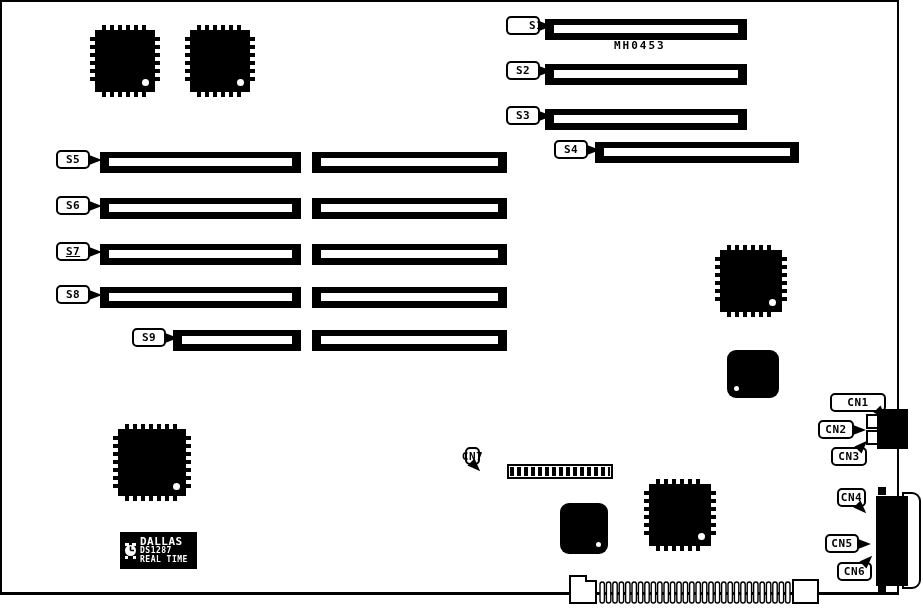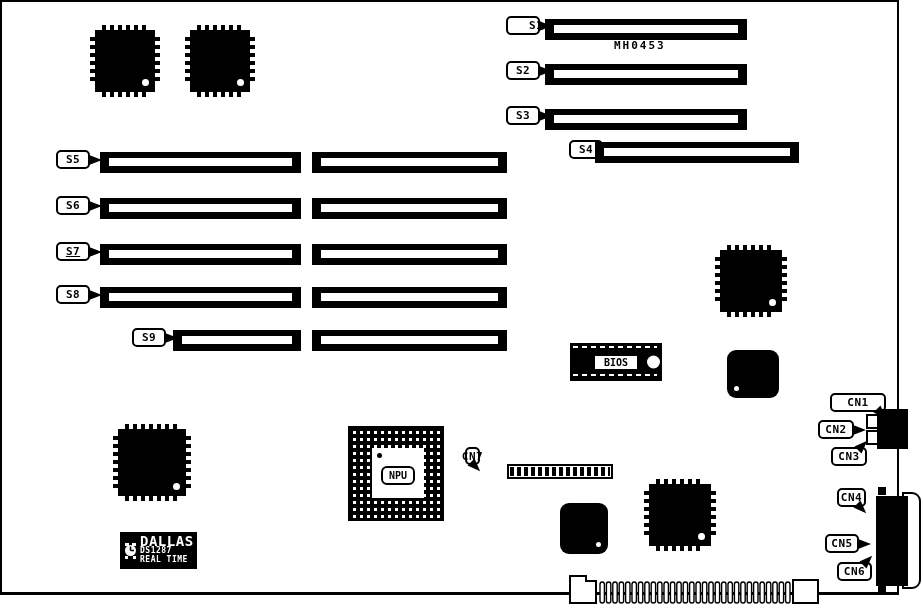--- a/index.html
+++ b/index.html
@@ -100,21 +100,21 @@
     <i class="ptr-r"></i>
   </div>
   <div class="slot" style="left:545px;top:64px;width:202px;height:21px;"></div>
 
   <div class="callout" style="left:506px;top:106px;width:34px;">
     <span>S3</span>
     <i class="ptr-r"></i>
   </div>
   <div class="slot" style="left:545px;top:109px;width:202px;height:21px;"></div>
 
-  <div class="callout" style="left:554px;top:140px;width:34px;margin-left:15px;">
+  <div class="callout" style="left:554px;top:140px;width:34px;">
     <span>S4</span>
     <i class="ptr-r"></i>
   </div>
   <div class="slot" style="left:595px;top:142px;width:204px;height:21px;"></div>
 
   <div class="callout" style="left:56px;top:150px;width:34px;">
     <span>S5</span>
     <i class="ptr-r"></i>
   </div>
   <div class="slot" style="left:100px;top:152px;width:201px;height:21px;"></div>
@@ -144,55 +144,45 @@
   <div class="callout" style="left:132px;top:328px;width:34px;">
     <span>S9</span>
     <i class="ptr-r"></i>
   </div>
   <div class="slot" style="left:173px;top:330px;width:128px;height:21px;"></div>
   <div class="slot" style="left:312px;top:330px;width:195px;height:21px;"></div>
 
   <div class="qfp dot-br" style="left:715px;top:245px;width:72px;height:72px;"></div>
   <div class="plcc dot-bl" style="left:727px;top:350px;width:52px;height:48px;"></div>
 
-  <div class="dip" style="left:570px;top:343px;width:92px;height:38px;">
-    <i class="notch"></i>
-    <div class="wlabel" style="left:25px;top:13px;width:42px;height:13px;font-size:10px;">BIOS</div>
-  </div>
 
   <div class="qfp dot-br" style="left:113px;top:424px;width:78px;height:77px;"></div>
 
 
-  <div class="pga" style="left:348px;top:426px;width:96px;height:95px;">
-    <i class="dots"></i>
-    <i class="win" style="left:24px;top:22px;width:52px;height:50px;"></i>
-    <i class="pin1" style="left:29px;top:27px;"></i>
-    <div class="npu-label" style="left:33px;top:40px;width:34px;height:19px;">NPU</div>
-  </div>
 
   <div class="callout" style="left:465px;top:447px;width:15px;height:18px;">
     <span>CN7</span>
     <i class="ptr-dr"></i>
   </div>
   <div class="hdr" style="left:507px;top:464px;width:106px;height:15px;"></div>
 
   <div class="plcc dot-br" style="left:560px;top:503px;width:48px;height:51px;"></div>
   <div class="qfp dot-br" style="left:644px;top:479px;width:72px;height:72px;"></div>
 
   <div class="rtc" style="left:120px;top:532px;width:77px;height:37px;">
     <svg width="13" height="19" viewBox="0 0 13 19">
       <rect x="1" y="2" width="4" height="3" fill="#fff"></rect>
       <rect x="8" y="2" width="4" height="3" fill="#fff"></rect>
       <circle cx="6.5" cy="9.5" r="5.5" fill="#fff"></circle>
       <path d="M6.5,9.5 L6.5,5.5 M6.5,9.5 L10,9.5" stroke="#000" stroke-width="1.6" fill="none"></path>
       <rect x="1" y="15" width="3" height="3" fill="#fff"></rect>
       <rect x="9" y="15" width="3" height="3" fill="#fff"></rect>
     </svg>
     <div>
-      <div class="txt" style="font-size:14px;">DALLAS</div>
+      <div class="txt" style="font-size:11px;">DALLAS</div>
       <div class="txt">DS1287</div>
       <div class="txt">REAL TIME</div>
     </div>
   </div>
 
   <div class="callout" style="left:830px;top:393px;width:56px;">
     <span>CN1</span>
     <i class="ptr-dr"></i>
   </div>
   <div class="callout" style="left:818px;top:420px;width:36px;">

